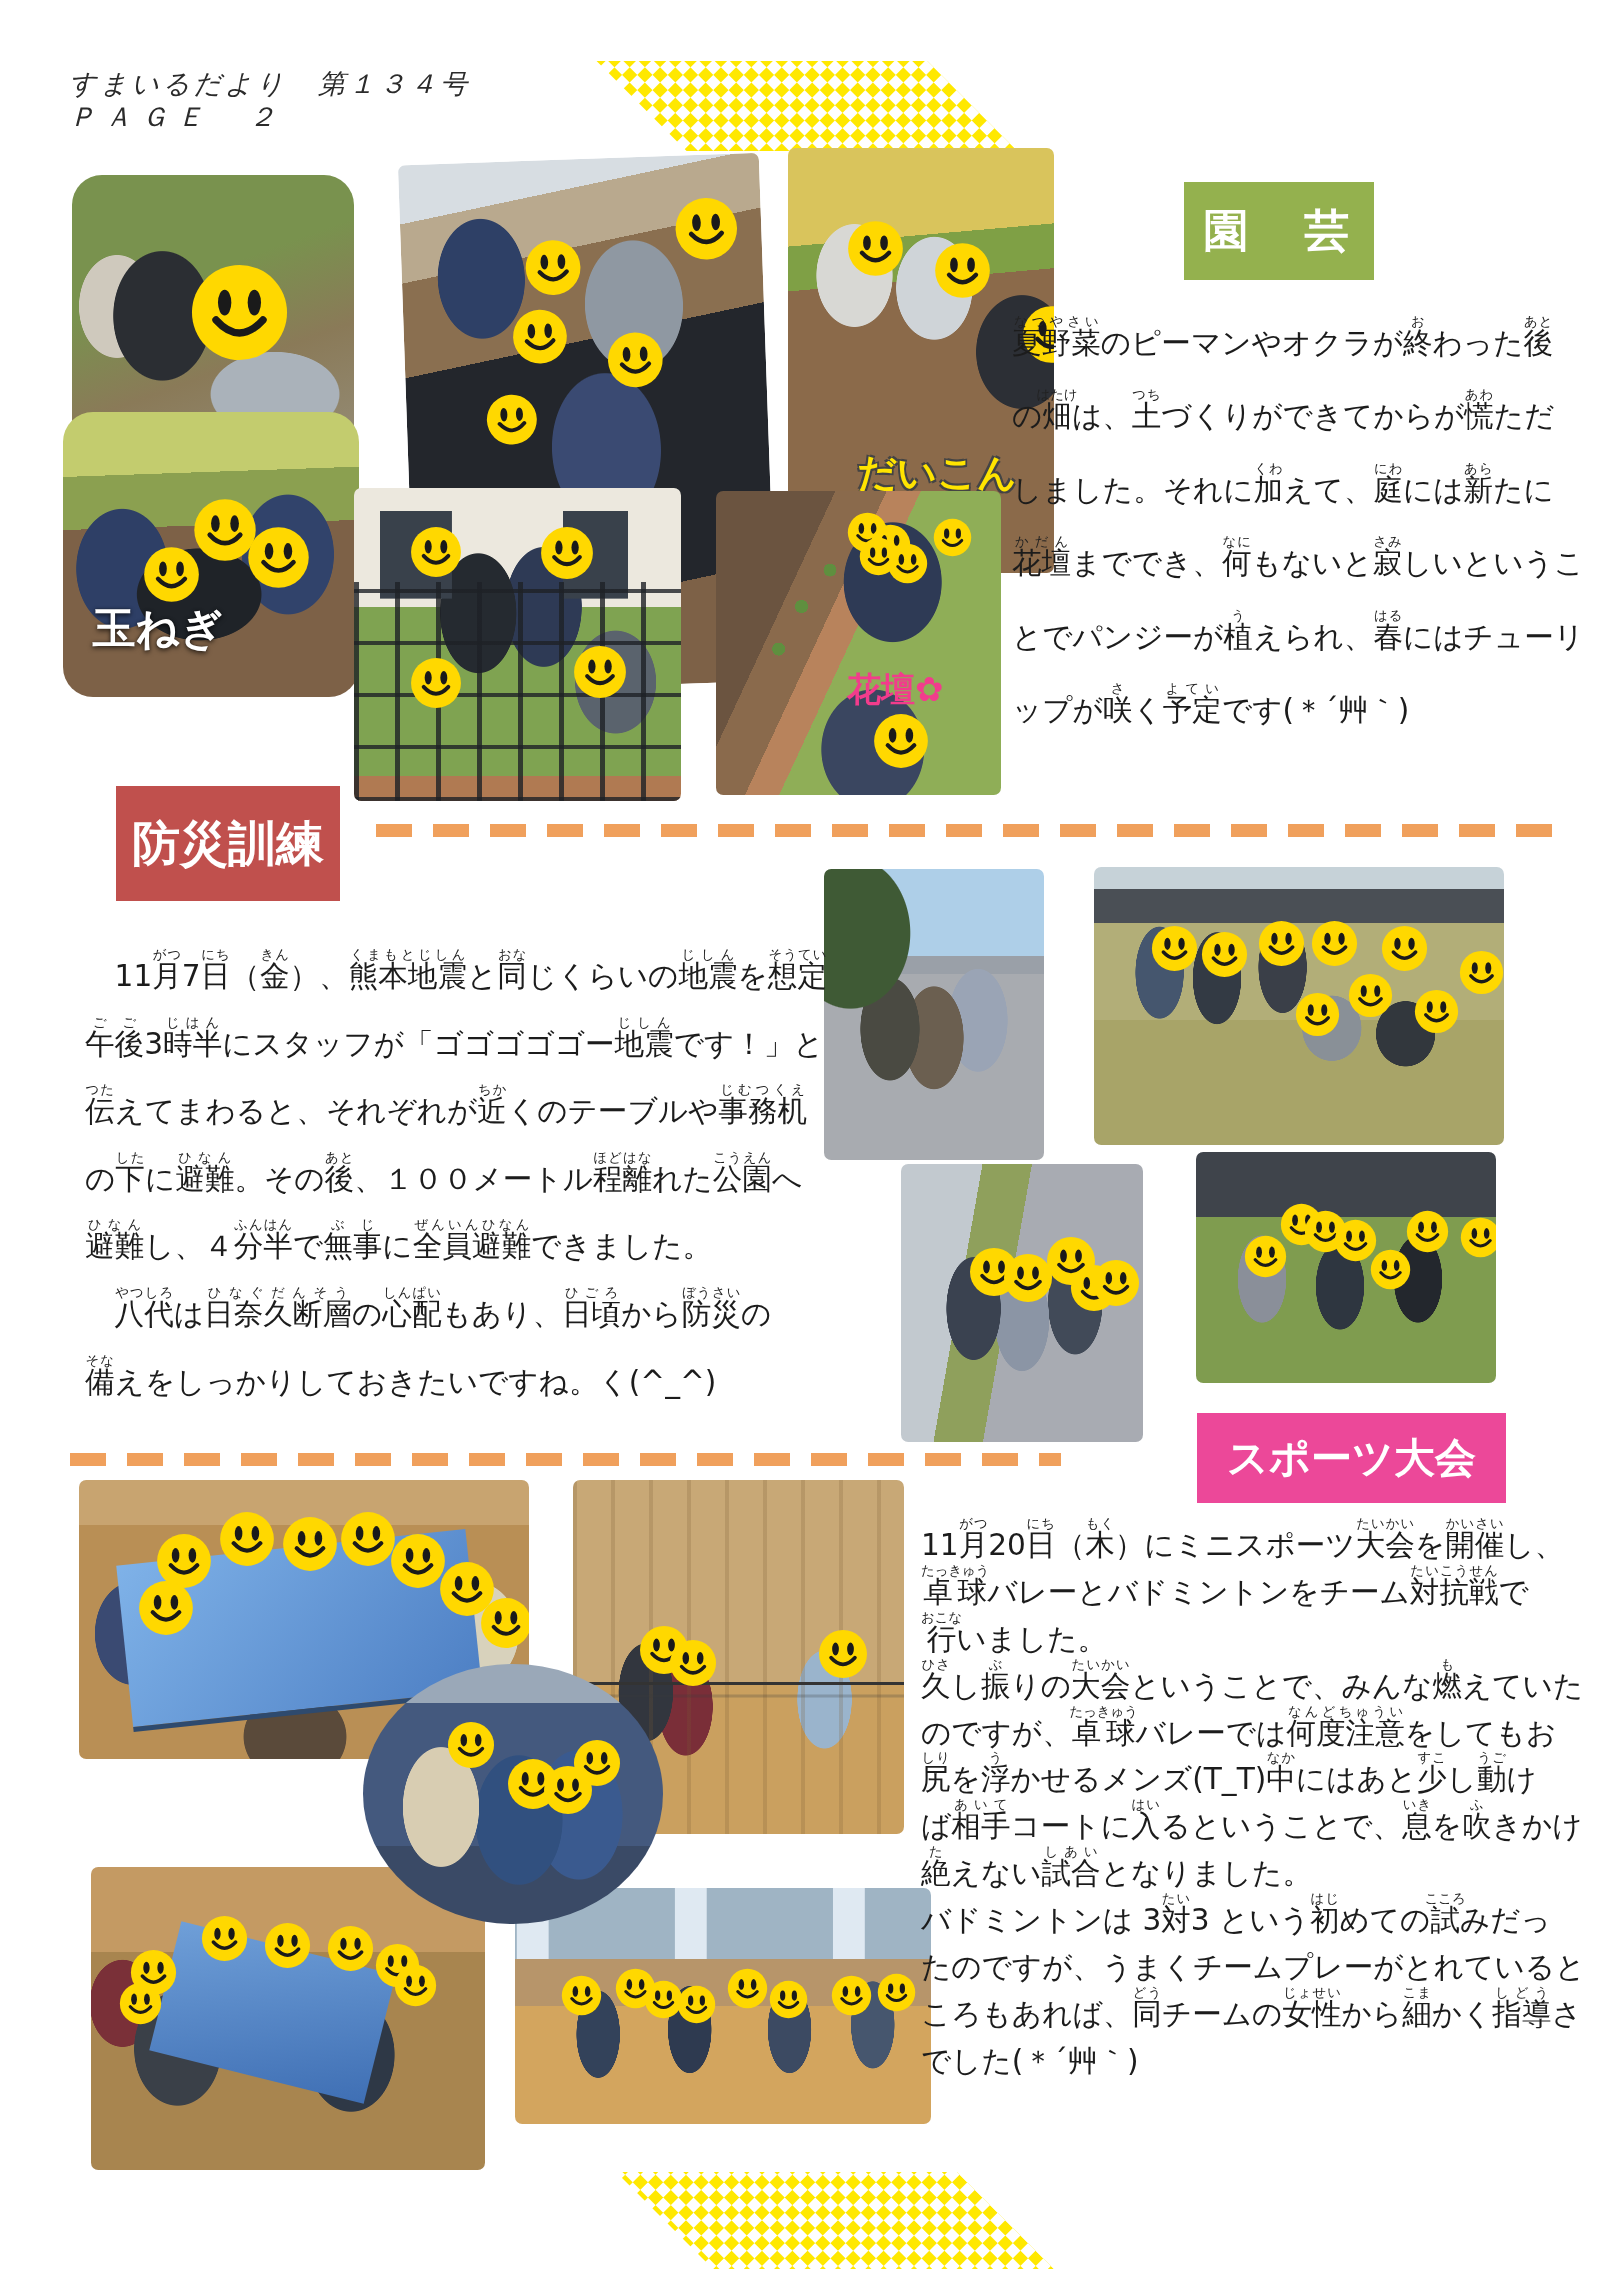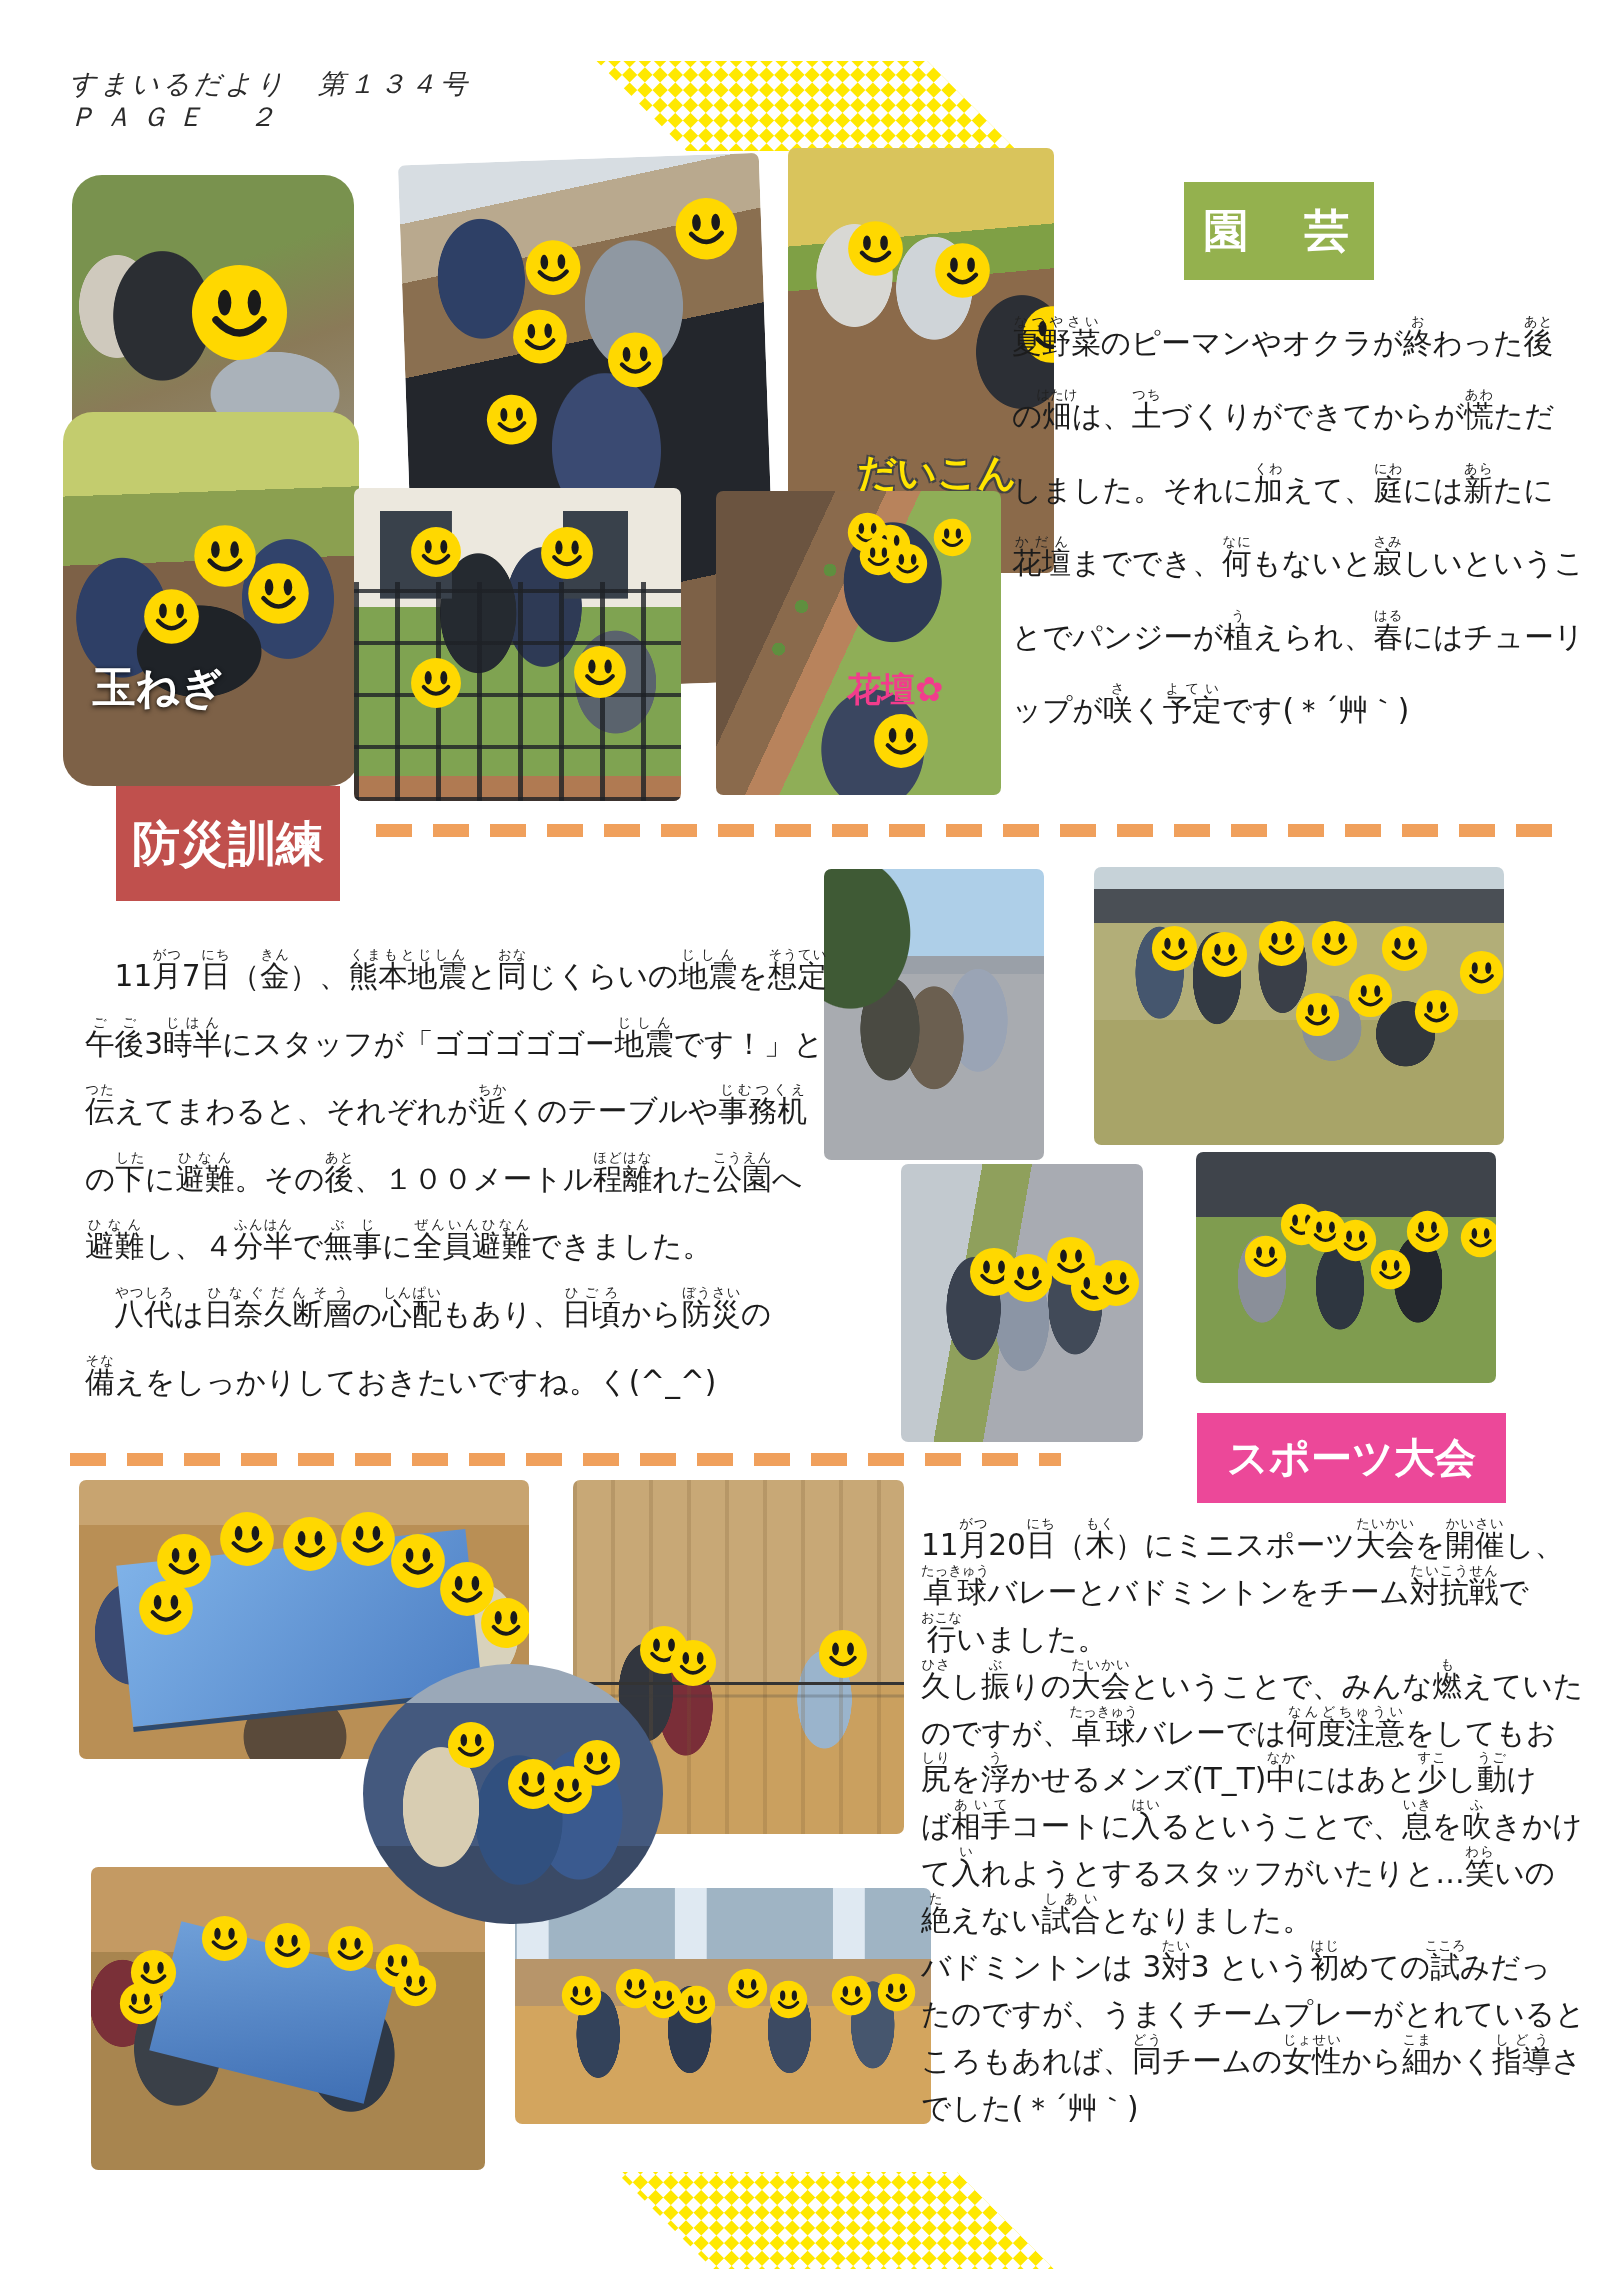--- a/index.html
+++ b/index.html
@@ -60,21 +60,21 @@
       radial-gradient(72px 99px at 22% 22%, #2e4066 0 60%, transparent 61%),
       radial-gradient(81px 107px at 64% 28%, #8f98a2 0 60%, transparent 61%),
       radial-gradient(90px 125px at 55% 55%, #3a4a72 0 60%, transparent 61%),
       linear-gradient(170deg,#d7dde2 0 10%,#b9a98e 10% 20%,#8a6f50 20% 36%,#23262c 36% 80%,#7d6147 80%);}
   #ph-g3{left:788px;top:148px;width:266px;height:425px;
     background:
       radial-gradient(63px 85px at 25% 30%, #d8d8d4 0 60%, transparent 61%),
       radial-gradient(63px 85px at 55% 33%, #cfd4d8 0 60%, transparent 61%),
       radial-gradient(76px 94px at 88% 48%, #2c2f35 0 60%, transparent 61%),
       linear-gradient(175deg,#d9c45c 0 22%,#7fa045 22% 32%,#8b6a4a 32% 100%);}
-  #ph-g4{left:63px;top:412px;width:296px;height:374px;
+  #ph-g4{left:63px;top:412px;width:296px;height:285px;
     background:
       radial-gradient(103px 76px at 46% 64%, #1f2328 0 60%, transparent 61%),
       radial-gradient(76px 99px at 20% 55%, #2e3f66 0 60%, transparent 61%),
       radial-gradient(76px 99px at 76% 50%, #31436b 0 60%, transparent 61%),
       linear-gradient(178deg,#c3cc6e 0 22%,#8ba050 22% 40%,#7d6147 40% 100%);}
   #ph-g5{left:354px;top:488px;width:327px;height:313px;
     background:
       linear-gradient(#39414b,#39414b) 10% 10%/22% 28% no-repeat,
       linear-gradient(#39414b,#39414b) 80% 10%/20% 28% no-repeat,
       radial-gradient(63px 99px at 38% 40%, #252a30 0 60%, transparent 61%),
@@ -532,23 +532,20 @@
       <div class="tline">
         <span>のですが、<ruby>卓球<rt>たっきゅう</rt></ruby>バレーでは<ruby>何度注意<rt>なんどちゅうい</rt></ruby>をしてもお</span>
       </div>
       <div class="tline">
         <span><ruby>尻<rt>しり</rt></ruby>を<ruby>浮<rt>う</rt></ruby>かせるメンズ(T_T)<ruby>中<rt>なか</rt></ruby>にはあと<ruby>少<rt>すこ</rt></ruby>し<ruby>動<rt>うご</rt></ruby>け</span>
       </div>
       <div class="tline">
         <span>ば<ruby>相手<rt>あいて</rt></ruby>コートに<ruby>入<rt>はい</rt></ruby>るということで、<ruby>息<rt>いき</rt></ruby>を<ruby>吹<rt>ふ</rt></ruby>きかけ</span>
       </div>
       <div class="tline">
-        <span>て<ruby>入<rt>い</rt></ruby>れようとするスタッフがいたりと…<ruby>笑<rt>わら</rt></ruby>いの</span>
-      </div>
-      <div class="tline">
         <span><ruby>絶<rt>た</rt></ruby>えない<ruby>試合<rt>しあい</rt></ruby>となりました。</span>
       </div>
       <div class="tline">
         <span>バドミントンは 3<ruby>対<rt>たい</rt></ruby>3 という<ruby>初<rt>はじ</rt></ruby>めての<ruby>試<rt>こころ</rt></ruby>みだっ</span>
       </div>
       <div class="tline">
         <span>たのですが、うまくチームプレーがとれていると</span>
       </div>
       <div class="tline">
         <span>ころもあれば、<ruby>同<rt>どう</rt></ruby>チームの<ruby>女性<rt>じょせい</rt></ruby>から<ruby>細<rt>こま</rt></ruby>かく<ruby>指導<rt>しどう</rt></ruby>さ</span>

